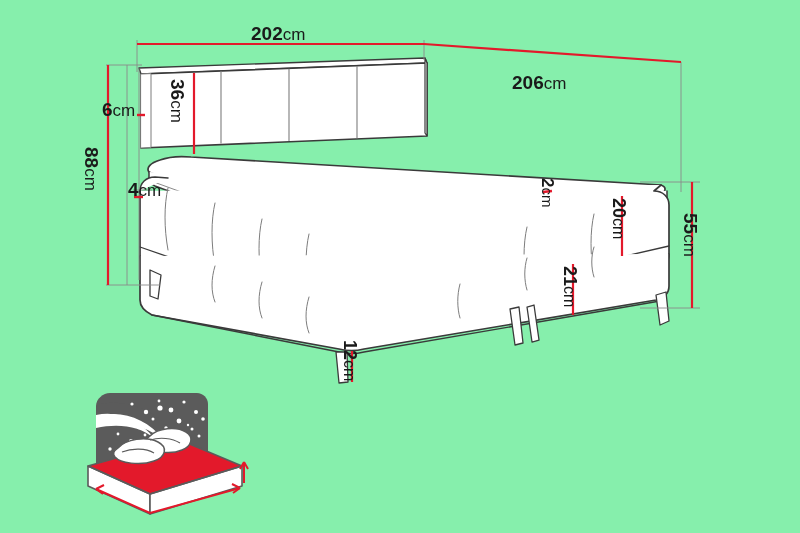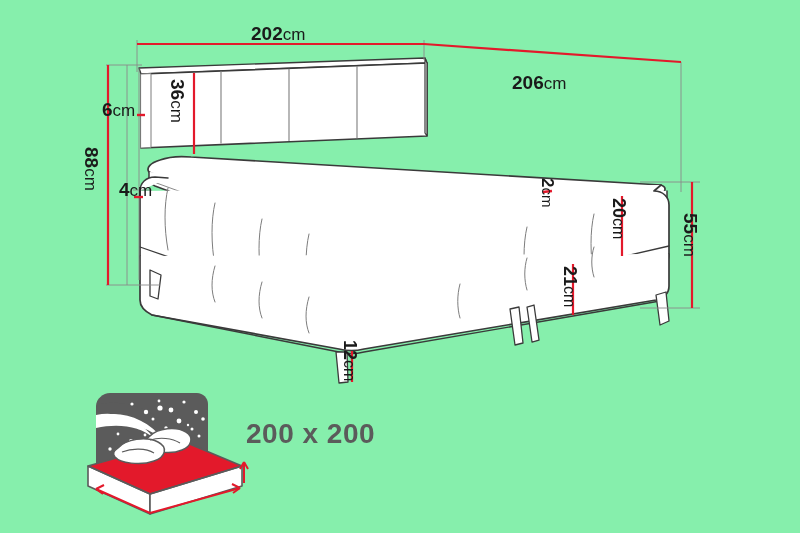--- a/index.html
+++ b/index.html
@@ -228,21 +228,21 @@
   </div>
 
   <div class="dim-label" style="left:102px; top:100px; font-size:19px;">
     <span class="num">6</span><span class="unit" style="font-size:17px;">cm</span>
   </div>
 
   <div class="dim-label rot90" style="left:187px; top:79px; font-size:19px;">
     <span class="num">36</span><span class="unit" style="font-size:17px;">cm</span>
   </div>
 
-  <div class="dim-label" style="left:119px; top:180px; font-size:19px;">
+  <div class="dim-label" style="left:128px; top:180px; font-size:19px;">
     <span class="num">4</span><span class="unit" style="font-size:17px;">cm</span>
   </div>
 
   <div class="dim-label rot90" style="left:556px; top:178px; font-size:17px;">
     <span class="num">2</span><span class="unit" style="font-size:15px;">cm</span>
   </div>
 
   <div class="dim-label rot90" style="left:628px; top:198px; font-size:18px;">
     <span class="num">20</span><span class="unit" style="font-size:16px;">cm</span>
   </div>
@@ -252,15 +252,14 @@
   </div>
 
   <div class="dim-label rot90" style="left:700px; top:213px; font-size:19px;">
     <span class="num">55</span><span class="unit" style="font-size:17px;">cm</span>
   </div>
 
   <div class="dim-label rot90" style="left:359px; top:340px; font-size:18px;">
     <span class="num">12</span><span class="unit" style="font-size:16px;">cm</span>
   </div>
 
-  <div class="size-text" style="left:246px; top:418px; font-size:28px;">200 x 200</div>
 
 </div>
 
 </body></html>

